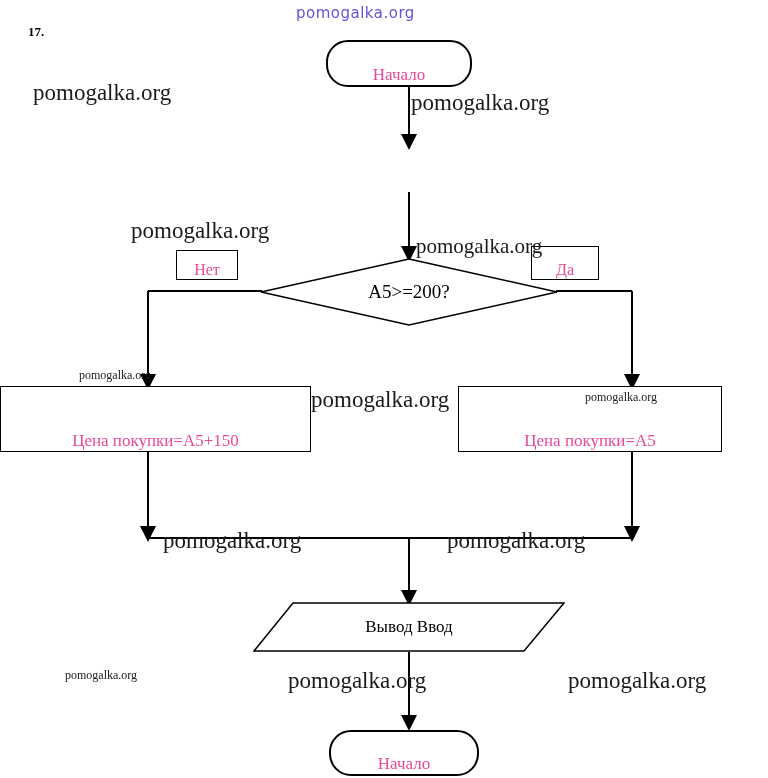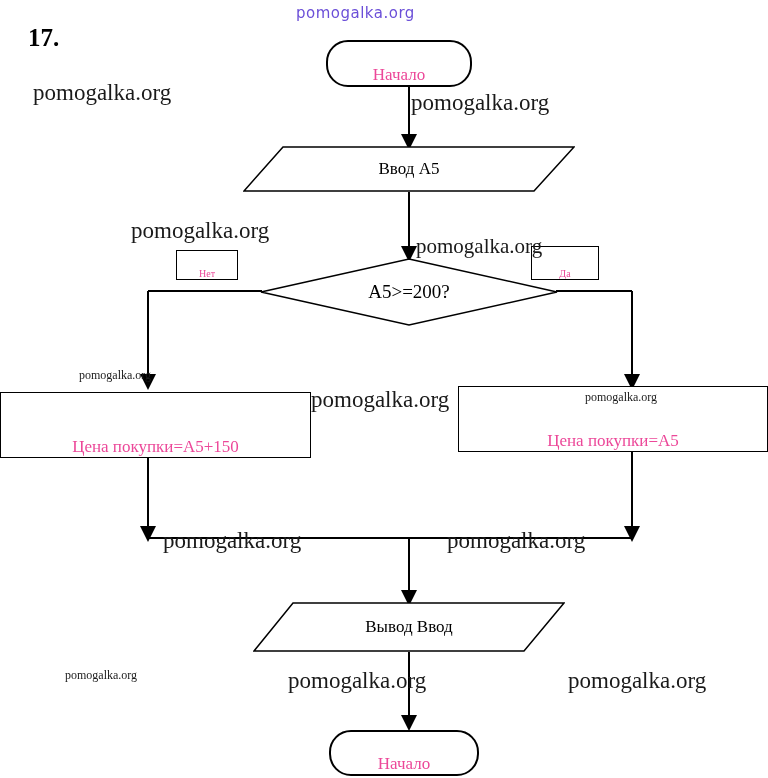--- a/index.html
+++ b/index.html
@@ -38,21 +38,21 @@
     border: 2px solid #000;
     border-radius: 22px;
   }
   
   .process {
     border: 1.5px solid #000;
   }
   
   .small-label {
     border: 1.5px solid #000;
-    font-size: 10px;
+    font-size: 16px;
   }
   
   .io-wrap {
     position: absolute;
   }
   .io-wrap svg {
     position: absolute;
     left: 0; top: 0;
   }
   .io-text {
@@ -82,21 +82,21 @@
     display: flex;
     align-items: center;
     justify-content: center;
     font-size: 19px;
     font-family: "Liberation Serif", serif;
   }
   .qnum {
     position: absolute;
     left: 28px;
     top: 24px;
-    font-size: 25px;
+    font-size: 13px;
     font-weight: bold;
     font-family: "Liberation Serif", serif;
   }
   
   .wm {
     position: absolute;
     color: #1a1a1a;
     font-family: "Liberation Serif", serif;
     white-space: nowrap;
     pointer-events: none;
@@ -145,47 +145,41 @@
 
     <line x1="409" y1="538" x2="409" y2="602" stroke="#000" stroke-width="2" marker-end="url(#arrow)"></line>
 
     <line x1="409" y1="652" x2="409" y2="727" stroke="#000" stroke-width="2" marker-end="url(#arrow)"></line>
   </svg>
 
   <div class="node terminator" style="left:326px; top:40px; width:146px; height:47px;">
     <span>Начало</span>
   </div>
 
-  <div class="io-wrap" style="left:243px; top:146px; width:332px; height:46px;">
-    <svg width="332" height="46">
-      <polygon points="40,1 331,1 291,45 1,45" fill="#ffffff" stroke="#000" stroke-width="1.5"></polygon>
-    </svg>
-    <div class="io-text">Ввод A5</div>
-  </div>
 
   <div class="decision-wrap" style="left:260px; top:258px; width:298px; height:68px;">
     <svg width="298" height="68">
       <polygon points="149,1 297,34 149,67 1,34" fill="#ffffff" stroke="#000" stroke-width="1.5"></polygon>
     </svg>
     <div class="decision-text">A5&gt;=200?</div>
   </div>
 
   <div class="node small-label" style="left:176px; top:250px; width:62px; height:30px;">
     <span>Нет</span>
   </div>
 
   <div class="node small-label" style="left:531px; top:246px; width:68px; height:34px;">
     <span>Да</span>
   </div>
 
-  <div class="node process" style="left:0px; top:386px; width:311px; height:66px;margin-top:6px;">
+  <div class="node process" style="left:0px; top:386px; width:311px; height:66px;">
     <span>Цена покупки=A5+150</span>
   </div>
 
-  <div class="node process" style="left:458px; top:386px; width:310px; height:66px;">
+  <div class="node process" style="left:458px; top:386px; width:264px; height:66px;">
     <span>Цена покупки=A5</span>
   </div>
 
   <div class="io-wrap" style="left:253px; top:602px; width:312px; height:50px;">
     <svg width="312" height="50">
       <polygon points="40,1 311,1 271,49 1,49" fill="#ffffff" stroke="#000" stroke-width="1.5"></polygon>
     </svg>
     <div class="io-text">Вывод Ввод</div>
   </div>
 

